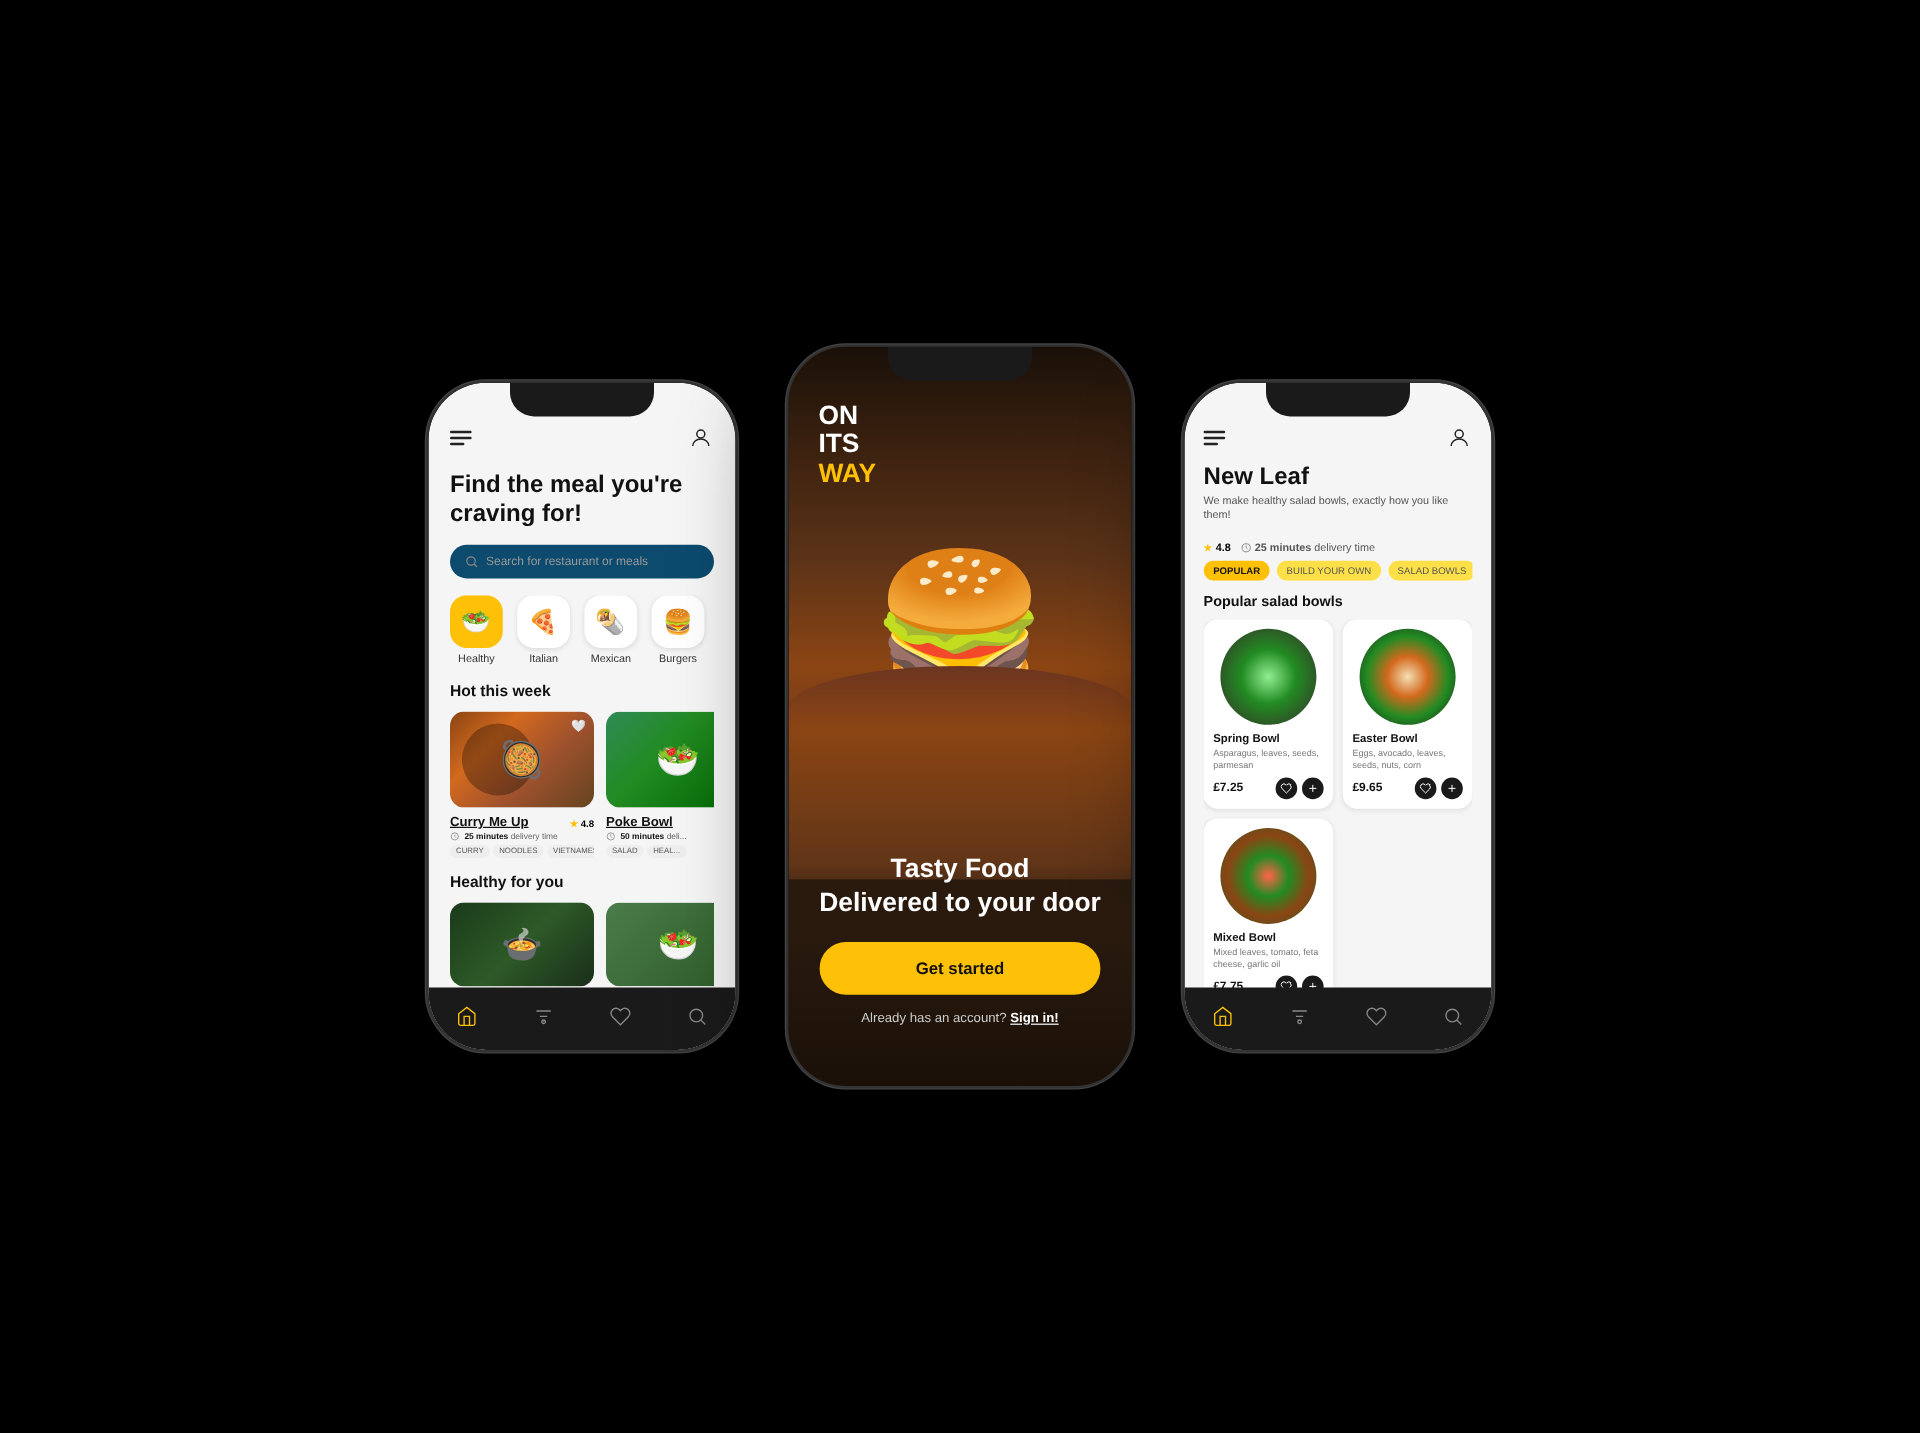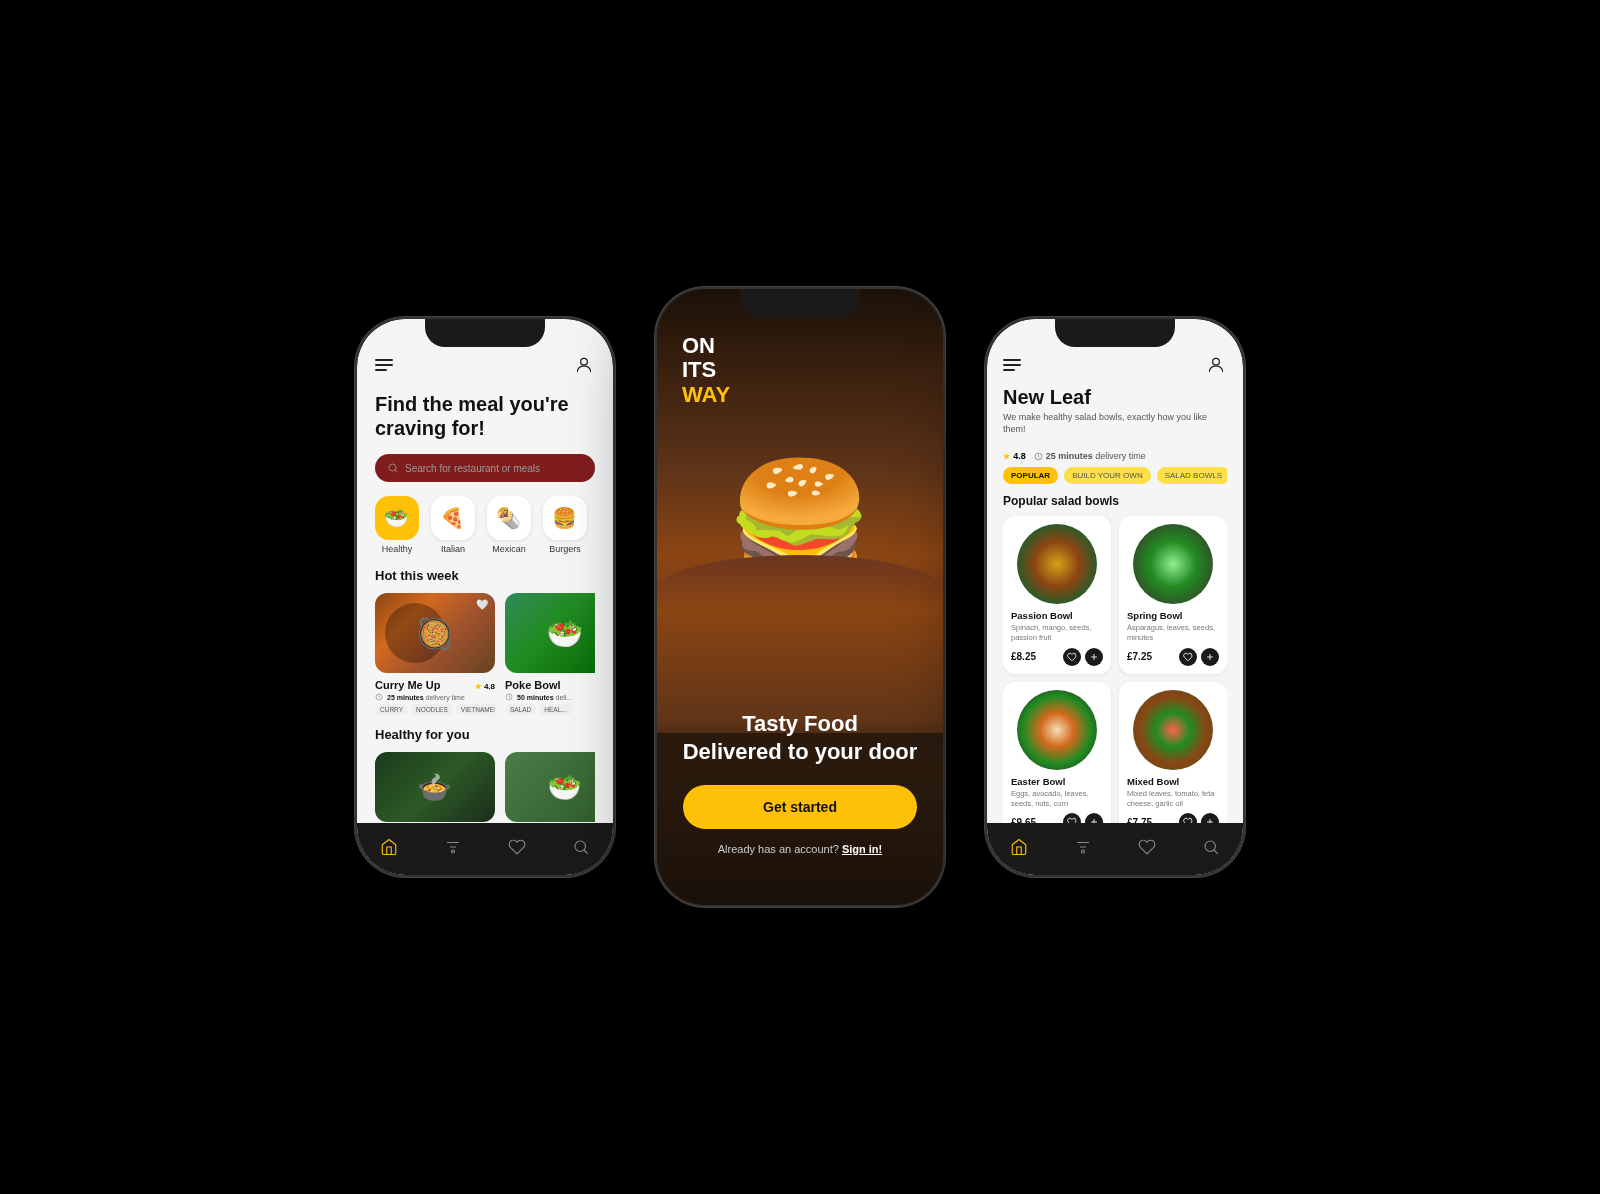--- a/index.html
+++ b/index.html
@@ -101,21 +101,21 @@
       stroke-width: 1.5;
     }
     .p1-title {
       font-size: 20px;
       font-weight: 800;
       color: #111;
       line-height: 1.2;
       margin-bottom: 14px;
     }
     .search-bar {
-      background: #7f1d1d;
+      background: #0c4a6e;
       border-radius: 20px;
       padding: 8px 12px;
       display: flex;
       align-items: center;
       gap: 6px;
       margin-bottom: 14px;
     }
     .search-bar svg {
       width: 12px;
       height: 12px;
@@ -179,20 +179,21 @@
       border-radius: 12px;
       overflow: hidden;
       position: relative;
       margin-bottom: 6px;
     }
     .hot-card-title {
       font-size: 11px;
       font-weight: 700;
       color: #111;
       margin-bottom: 2px;
+      text-decoration: underline;
     }
     .hot-card-meta {
       display: flex;
       align-items: center;
       gap: 4px;
       font-size: 8px;
       color: #666;
       margin-bottom: 3px;
     }
     .hot-card-meta svg {
@@ -785,50 +786,27 @@
             <div class="p3-tab active">POPULAR</div>
             <div class="p3-tab inactive">BUILD YOUR OWN</div>
             <div class="p3-tab inactive">SALAD BOWLS</div>
 
           </div>
 
           <div class="p3-section-title">Popular salad bowls</div>
 
           <div class="bowls-grid">
 
-            <div class="bowl-card">
-              <div class="bowl-img-container">
-                <div class="bowl-circle passion-bowl"></div>
-              </div>
-              <div class="bowl-name">Passion Bowl</div>
-              <div class="bowl-ingredients">Spinach, mango, seeds, passion fruit</div>
-              <div class="bowl-footer">
-                <span class="bowl-price">£8.25</span>
-                <div class="bowl-actions">
-                  <div class="bowl-btn heart">
-                    <svg viewBox="0 0 24 24">
-                        <path d="M20.84 4.61a5.5 5.5 0 00-7.78 0L12 5.67l-1.06-1.06a5.5 5.5 0 00-7.78 7.78L12 21.23l7.84-7.84a5.5 5.5 0 000-7.78z"></path>
-                      </svg>
-                  </div>
-                  <div class="bowl-btn">
-                    <svg viewBox="0 0 24 24">
-                        <line x1="12" y1="5" x2="12" y2="19"></line>
-                        <line x1="5" y1="12" x2="19" y2="12"></line>
-                      </svg>
-                  </div>
-                </div>
-              </div>
-            </div>
 
             <div class="bowl-card">
               <div class="bowl-img-container">
                 <div class="bowl-circle spring-bowl"></div>
               </div>
               <div class="bowl-name">Spring Bowl</div>
-              <div class="bowl-ingredients">Asparagus, leaves, seeds, minutes</div>
+              <div class="bowl-ingredients">Asparagus, leaves, seeds, parmesan</div>
               <div class="bowl-footer">
                 <span class="bowl-price">£7.25</span>
                 <div class="bowl-actions">
                   <div class="bowl-btn heart">
                     <svg viewBox="0 0 24 24">
                         <path d="M20.84 4.61a5.5 5.5 0 00-7.78 0L12 5.67l-1.06-1.06a5.5 5.5 0 00-7.78 7.78L12 21.23l7.84-7.84a5.5 5.5 0 000-7.78z"></path>
                       </svg>
                   </div>
                   <div class="bowl-btn">
                     <svg viewBox="0 0 24 24">

